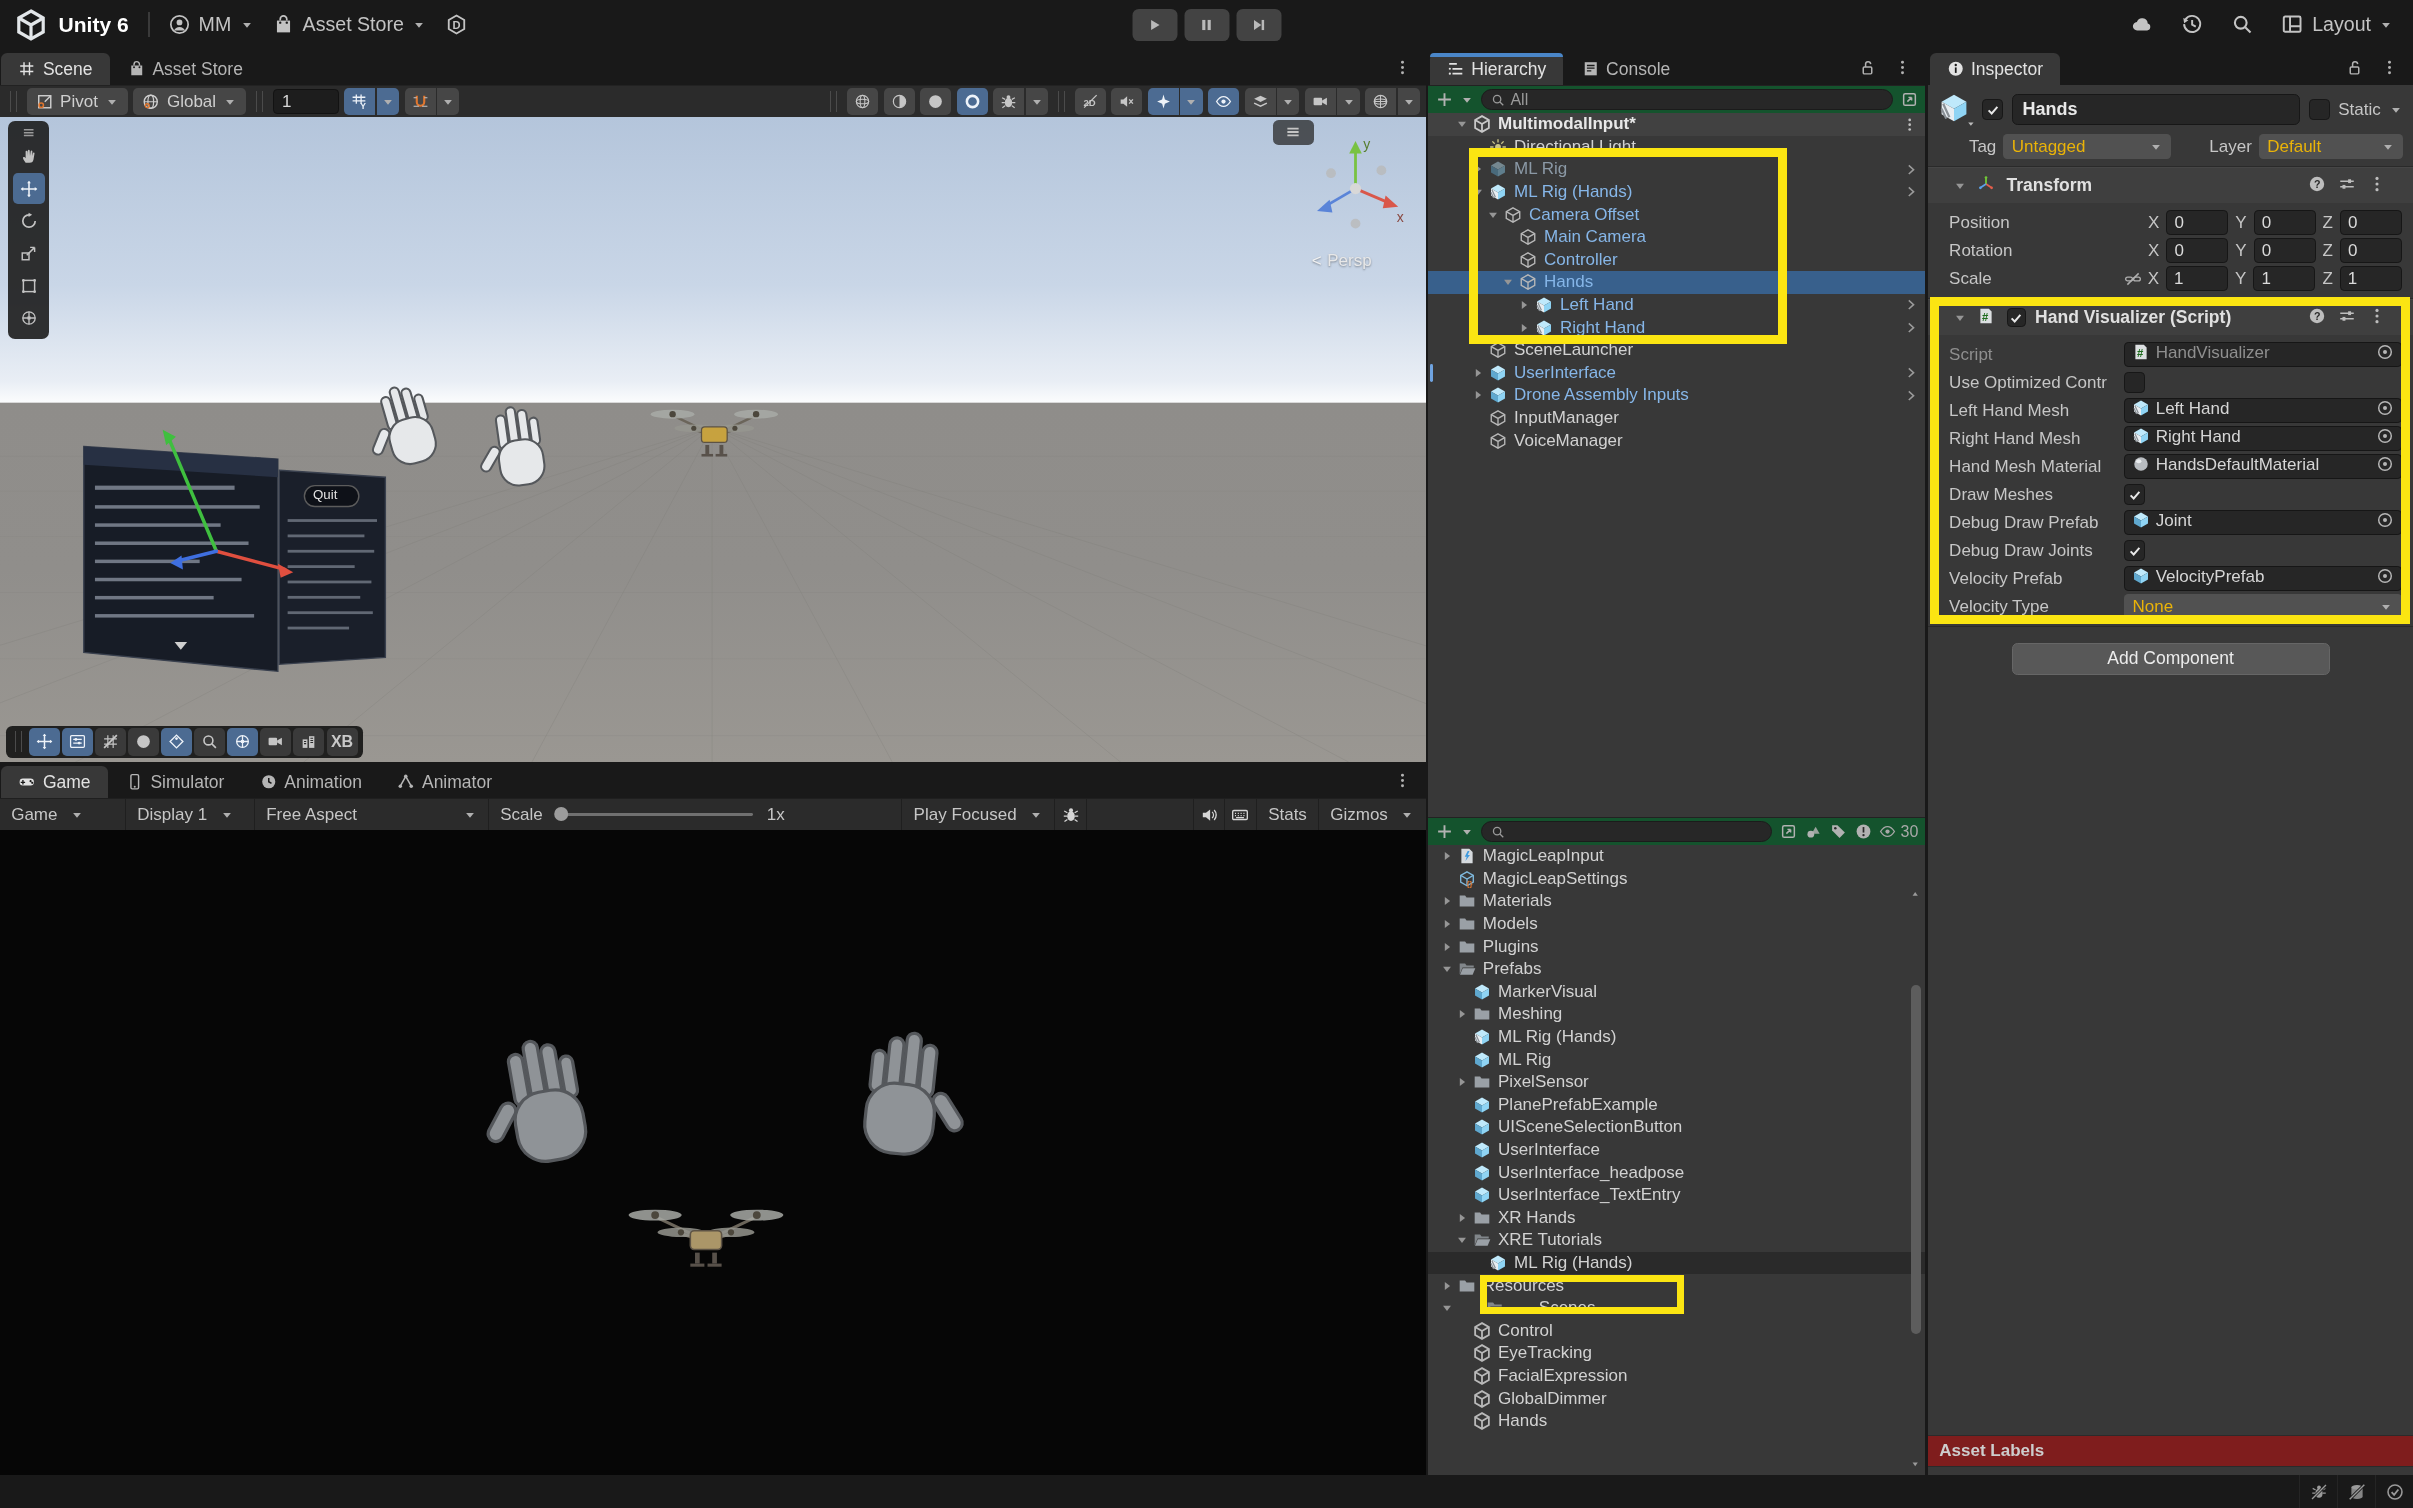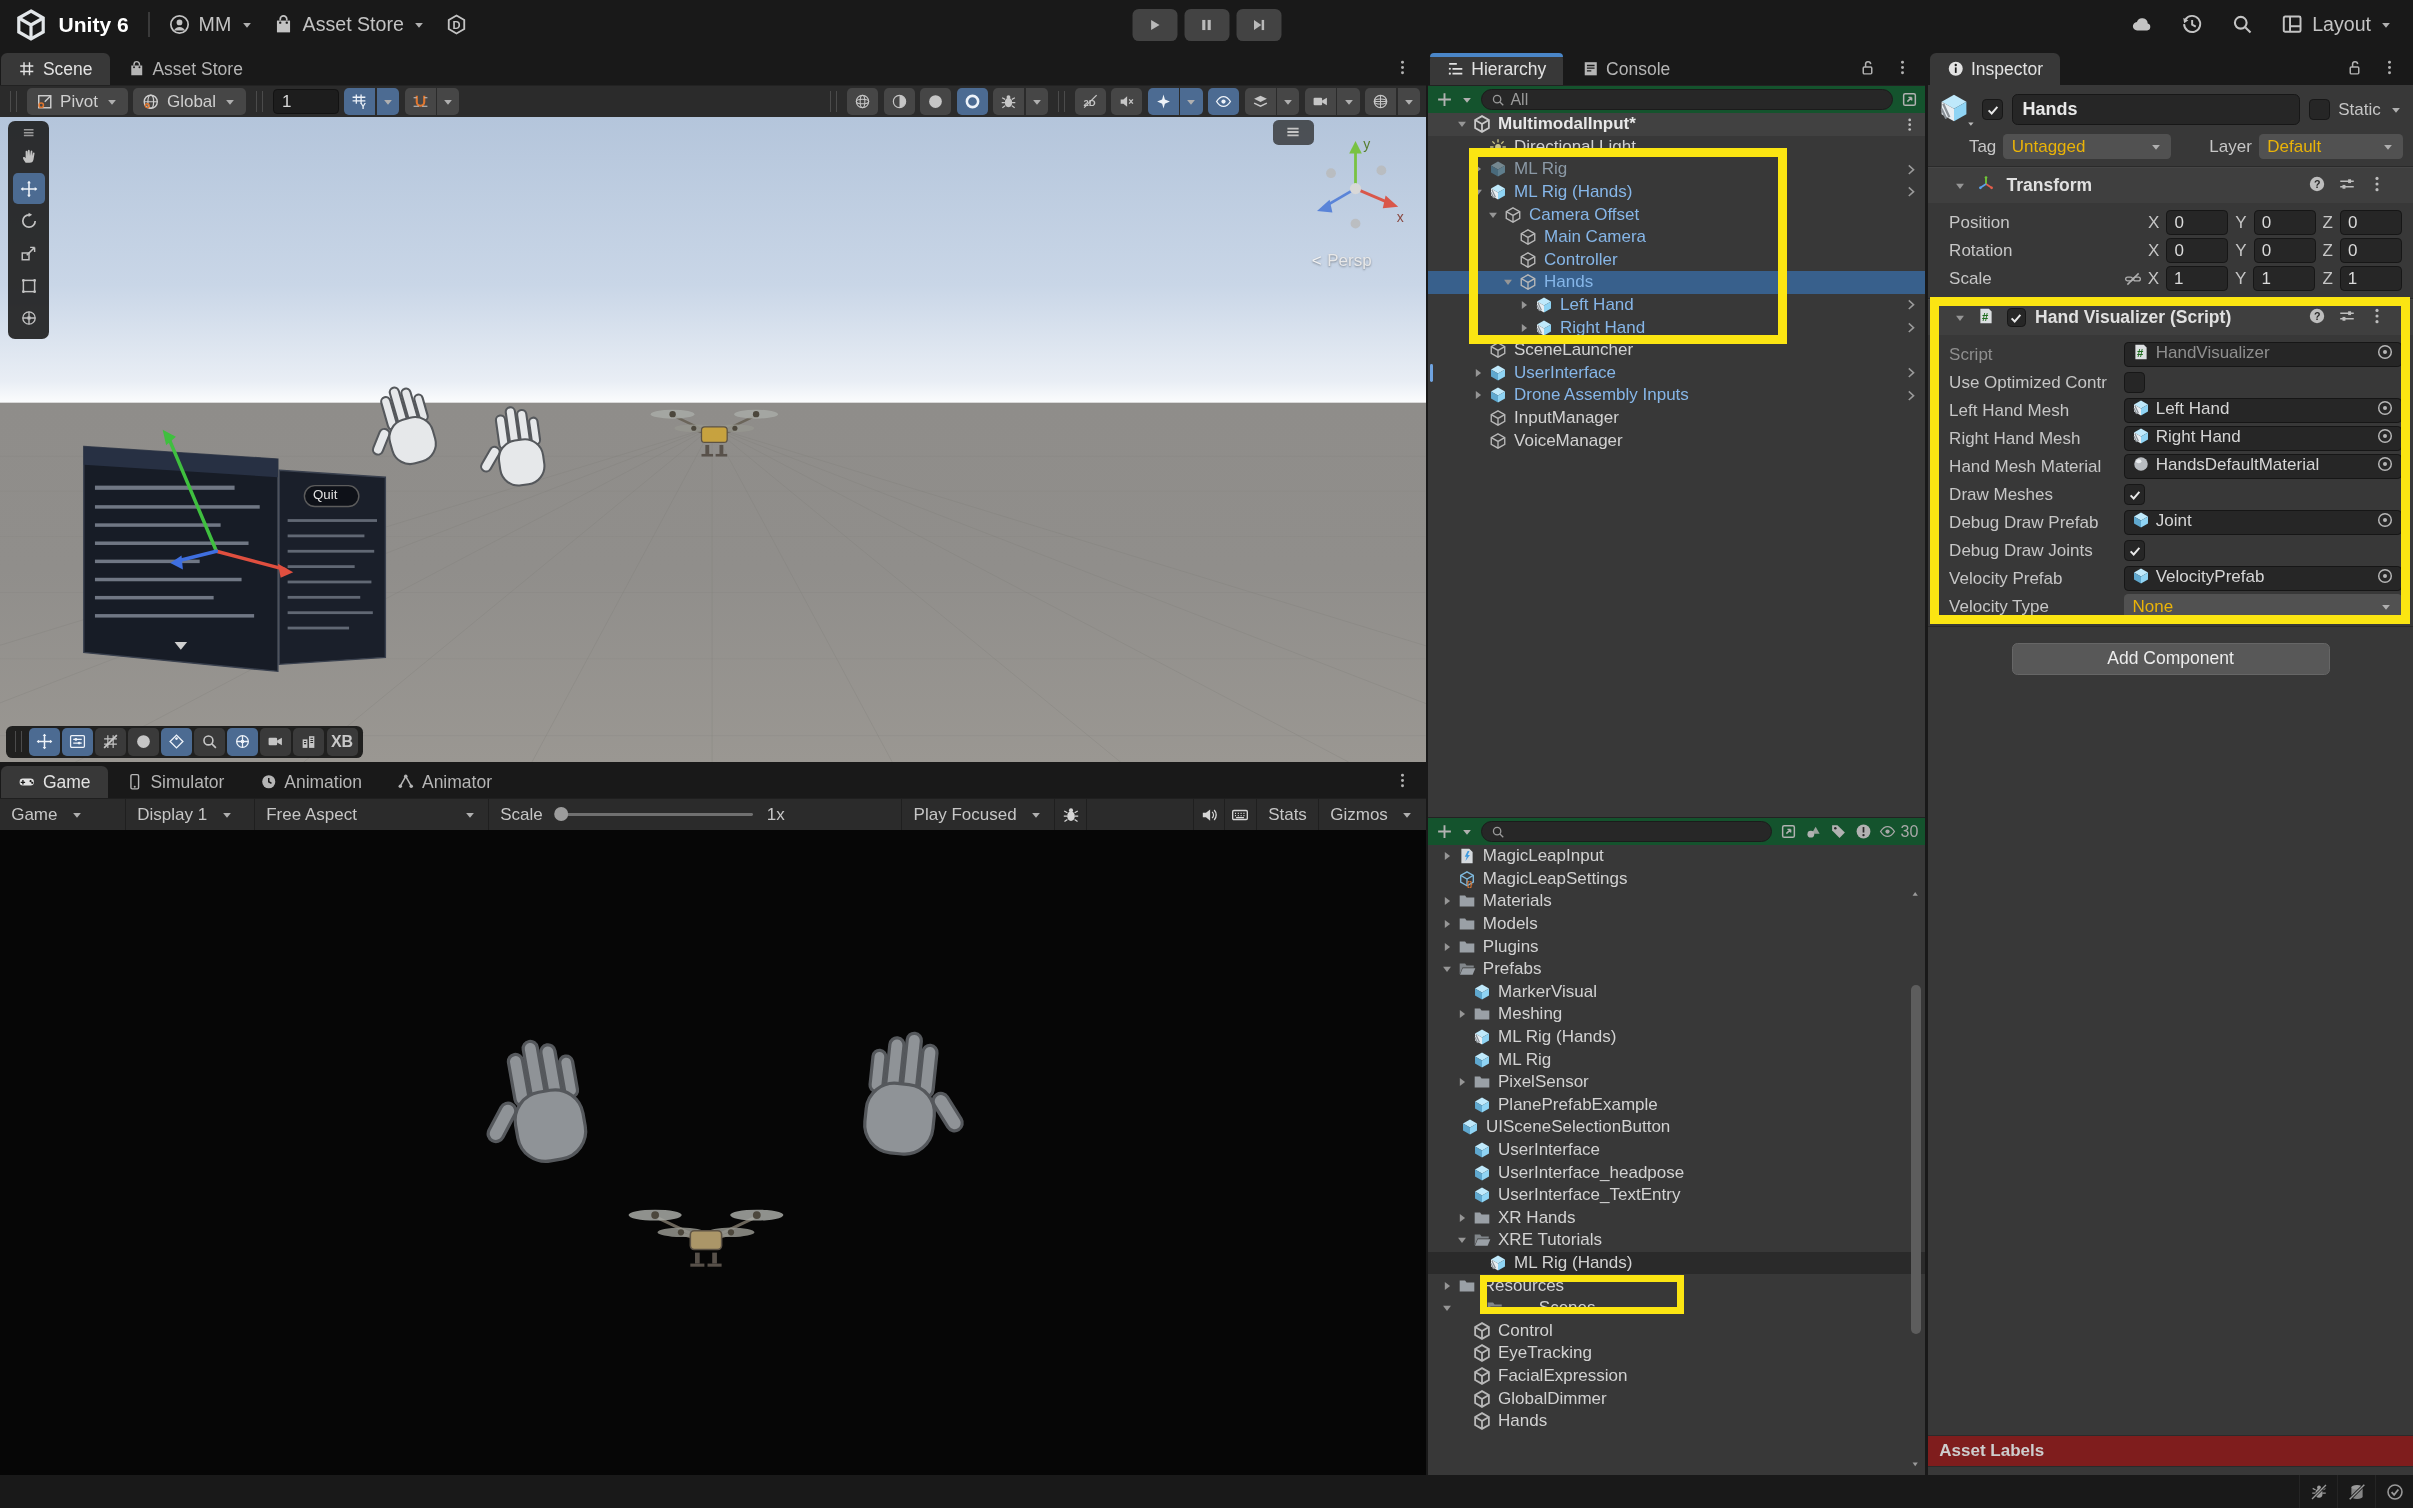--- a/index.html
+++ b/index.html
@@ -1504,21 +1504,21 @@
             </div>
             <div class="hrow" style="padding-left: 25px;">
               <span class="fold"></span>
               <span class="oicn" style="color:#b8b8b8">
                 <svg viewBox="0 0 16 16">
                   <use href="#sym-prefab"></use>
                 </svg>
               </span>
               <span class="lbl">PlanePrefabExample</span>
             </div>
-            <div class="hrow" style="padding-left: 13px;">
+            <div class="hrow" style="padding-left: 25px;">
               <span class="fold"></span>
               <span class="oicn" style="color:#b8b8b8">
                 <svg viewBox="0 0 16 16">
                   <use href="#sym-prefab"></use>
                 </svg>
               </span>
               <span class="lbl">UISceneSelectionButton</span>
             </div>
             <div class="hrow" style="padding-left: 25px;">
               <span class="fold"></span>

